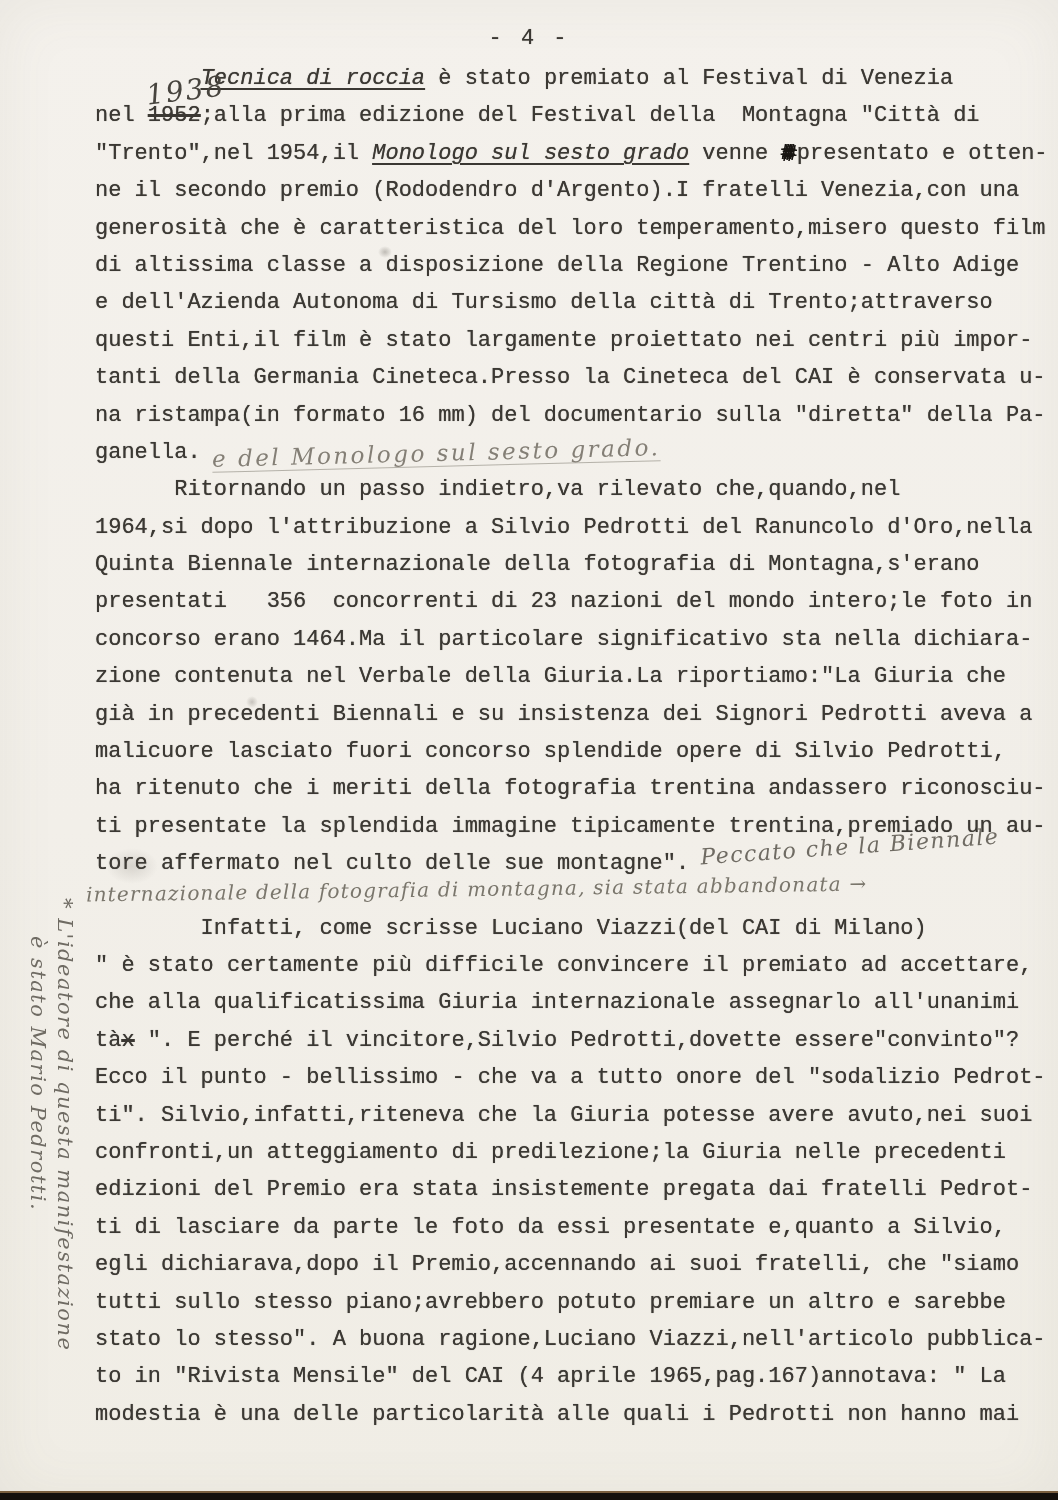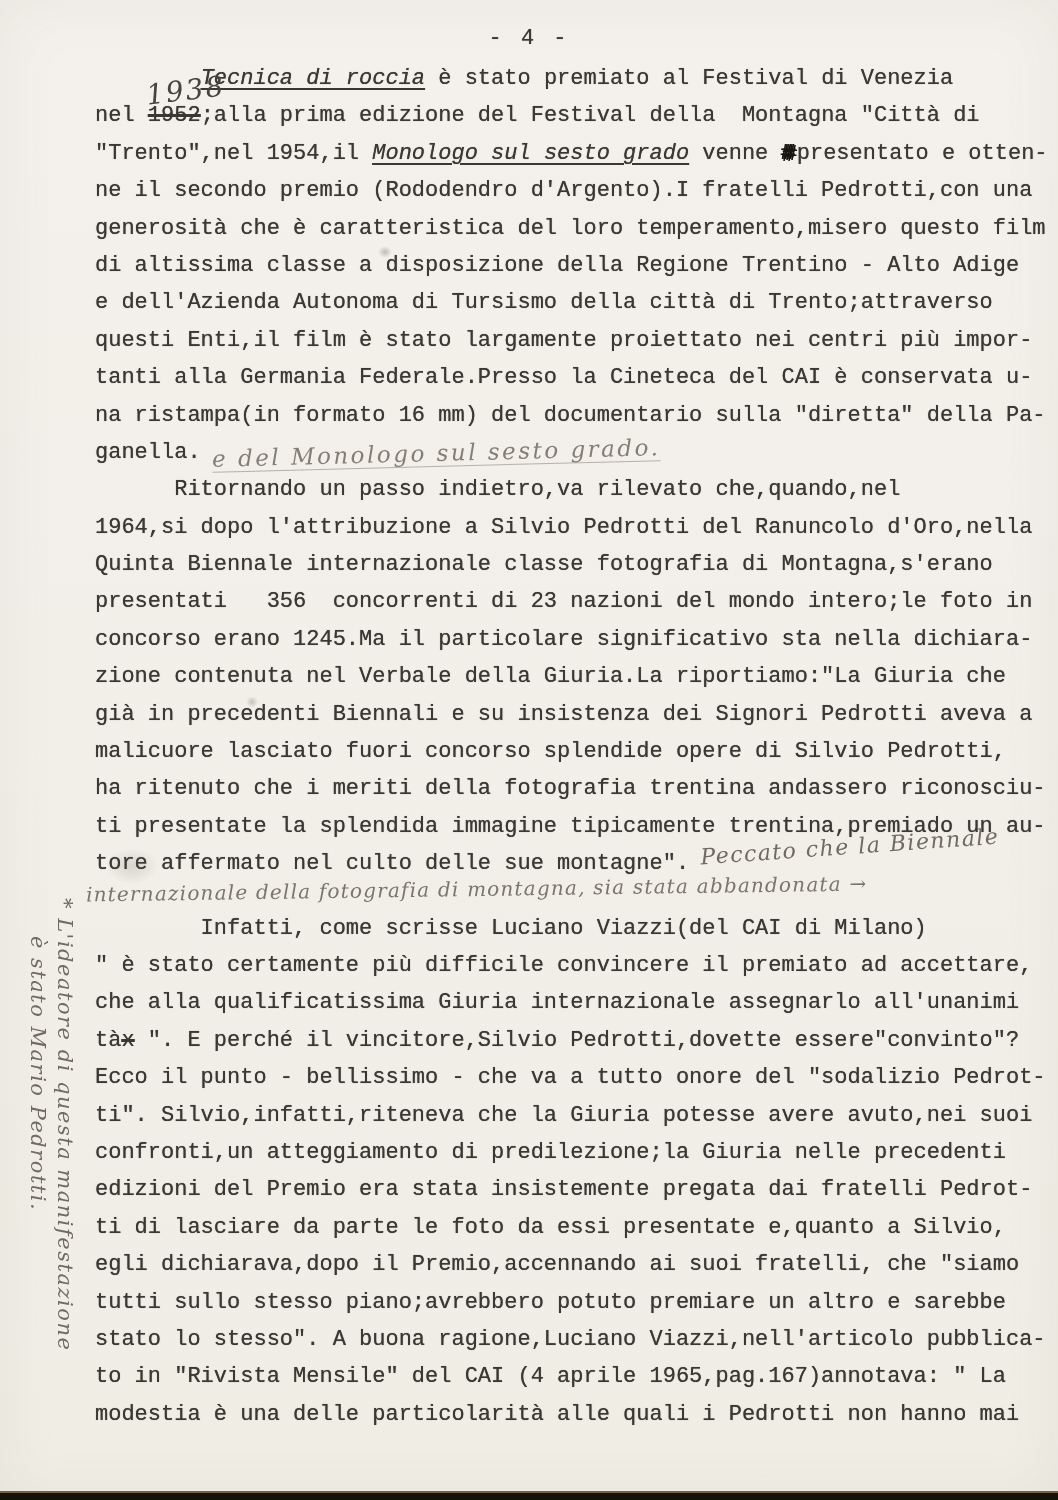--- a/index.html
+++ b/index.html
@@ -57,33 +57,33 @@
 <body>
 
 <div class="page">
 
   <div class="header">-  4  -</div>
 
   <div class="typed">
       <div class="tline"><span class="seg-p">        </span><span class="seg-u">Tecnica di roccia</span><span class="seg-p"> è stato premiato al Festival di Venezia</span></div>
       <div class="tline"><span class="seg-p">nel </span><span class="seg-strike">1952</span><span class="seg-p">;alla prima edizione del Festival della  Montagna "Città di</span></div>
       <div class="tline"><span class="seg-p">"Trento",nel 1954,il </span><span class="seg-u">Monologo sul sesto grado</span><span class="seg-p"> venne </span><span class="seg-blot">#</span><span class="seg-p">presentato e otten-</span></div>
-      <div class="tline"><span class="seg-p">ne il secondo premio (Rododendro d'Argento).I fratelli Pedrotti,con una</span></div>
+      <div class="tline"><span class="seg-p">ne il secondo premio (Rododendro d'Argento).I fratelli Venezia,con una</span></div>
       <div class="tline"><span class="seg-p">generosità che è caratteristica del loro temperamento,misero questo film</span></div>
       <div class="tline"><span class="seg-p">di altissima classe a disposizione della Regione Trentino - Alto Adige</span></div>
       <div class="tline"><span class="seg-p">e dell'Azienda Autonoma di Tursismo della città di Trento;attraverso</span></div>
       <div class="tline"><span class="seg-p">questi Enti,il film è stato largamente proiettato nei centri più impor-</span></div>
-      <div class="tline"><span class="seg-p">tanti alla Germania Federale.Presso la Cineteca del CAI è conservata u-</span></div>
+      <div class="tline"><span class="seg-p">tanti della Germania Cineteca.Presso la Cineteca del CAI è conservata u-</span></div>
       <div class="tline"><span class="seg-p">na ristampa(in formato 16 mm) del documentario sulla "diretta" della Pa-</span></div>
       <div class="tline"><span class="seg-p">ganella.</span></div>
       <div class="tline"><span class="seg-p">      Ritornando un passo indietro,va rilevato che,quando,nel</span></div>
       <div class="tline"><span class="seg-p">1964,si dopo l'attribuzione a Silvio Pedrotti del Ranuncolo d'Oro,nella</span></div>
-      <div class="tline"><span class="seg-p">Quinta Biennale internazionale classe fotografia di Montagna,s'erano</span></div>
+      <div class="tline"><span class="seg-p">Quinta Biennale internazionale della fotografia di Montagna,s'erano</span></div>
       <div class="tline"><span class="seg-p">presentati   356  concorrenti di 23 nazioni del mondo intero;le foto in</span></div>
-      <div class="tline"><span class="seg-p">concorso erano 1245.Ma il particolare significativo sta nella dichiara-</span></div>
+      <div class="tline"><span class="seg-p">concorso erano 1464.Ma il particolare significativo sta nella dichiara-</span></div>
       <div class="tline"><span class="seg-p">zione contenuta nel Verbale della Giuria.La riportiamo:"La Giuria che</span></div>
       <div class="tline"><span class="seg-p">già in precedenti Biennali e su insistenza dei Signori Pedrotti aveva a</span></div>
       <div class="tline"><span class="seg-p">malicuore lasciato fuori concorso splendide opere di Silvio Pedrotti,</span></div>
       <div class="tline"><span class="seg-p">ha ritenuto che i meriti della fotografia trentina andassero riconosciu-</span></div>
       <div class="tline"><span class="seg-p">ti presentate la splendida immagine tipicamente trentina,premiado un au-</span></div>
       <div class="tline"><span class="seg-p">tore affermato nel culto delle sue montagne".</span></div>
       <div class="spacer"></div>
       <div class="tline"><span class="seg-p">        Infatti, come scrisse Luciano Viazzi(del CAI di Milano)</span></div>
       <div class="tline"><span class="seg-p">" è stato certamente più difficile convincere il premiato ad accettare,</span></div>
       <div class="tline"><span class="seg-p">che alla qualificatissima Giuria internazionale assegnarlo all'unanimi</span></div>

